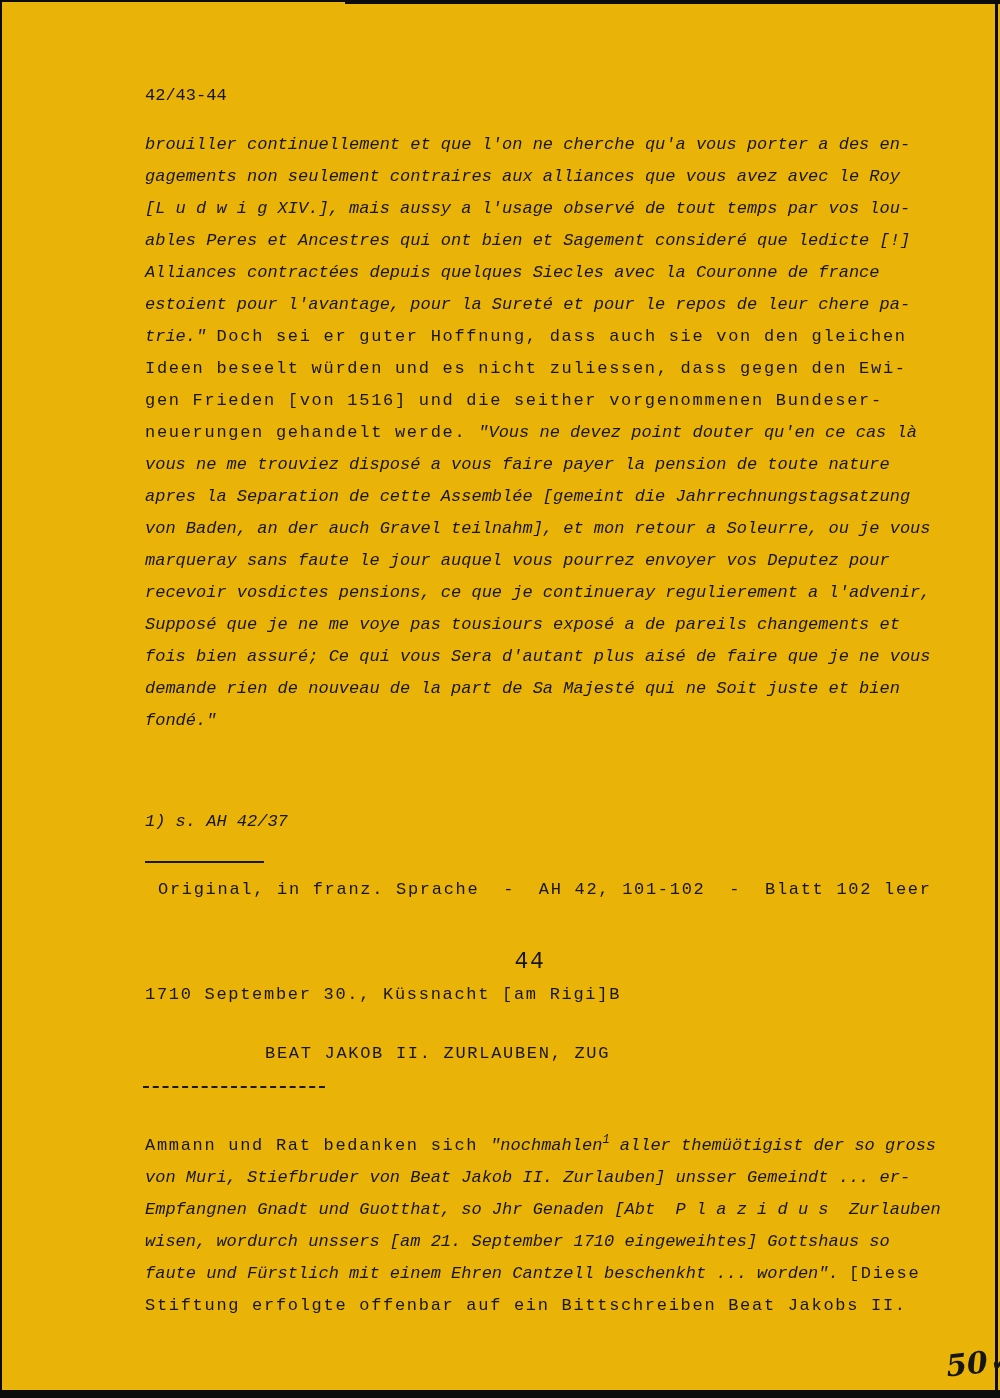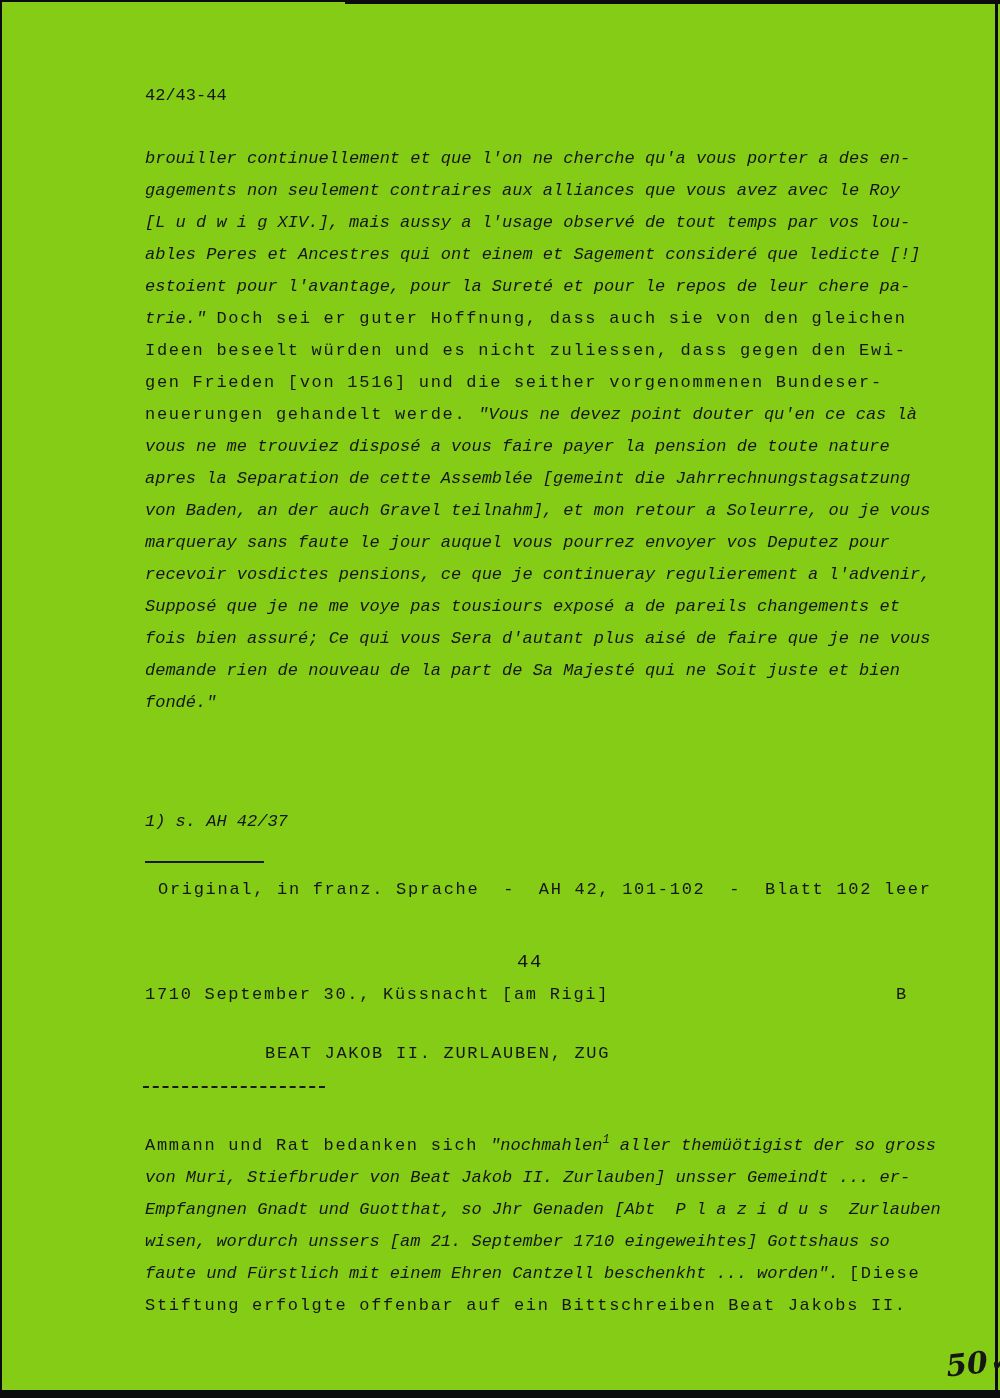--- a/index.html
+++ b/index.html
@@ -1,46 +1,46 @@
 <!DOCTYPE html>
 <html><head>
 <meta charset="utf-8">
 <style>
   html, body { margin: 0; padding: 0; background: #e8e8e8; }
   #page {
     position: relative;
     width: 1000px;
     height: 1398px;
-    background: #84cc16;
+    background: #eab308;
     overflow: hidden;
     font-family: "Liberation Mono", "DejaVu Sans Mono", monospace;
     font-size: 17px;
     line-height: 32px;
     color: #161616;
   }
   .abs { position: absolute; }
   .line { white-space: pre; }
   .i { font-style: italic; }
   .u { font-style: normal; letter-spacing: 1.7px; }
   .sup {
     font-style: italic;
     font-size: 12px;
     vertical-align: super;
     letter-spacing: 0;
     line-height: 0;
   }
   .rule { background: #1a1a1a; height: 2px; }
   .border { background: #0c0c0c; }
   #folio { left: 145px; top: 80px; }
-  #para-quote { left: 145px; top: 143px; width: 800px; }
+  #para-quote { left: 145px; top: 129px; width: 800px; }
   #footnote { left: 145px; top: 806px; }
   #rule-1 { left: 145px; top: 861px; width: 119px; }
   #provenance { left: 158px; top: 874px; white-space: pre; }
-  #doc44-number { left: 145px; top: 946px; width: 770px; text-align: center; font-size: 19px; }
-  #doc44-dateline { left: 145px; top: 979px; width: 763px; display: flex; justify-content: space-between; white-space: pre; }
+  #doc44-number { left: 145px; top: 946px; width: 770px; text-align: center; font-size: 23px; }
+  #doc44-dateline { left: 145px; top: 979px; width: 763px; display: flex; justify-content: flex-start; white-space: pre; }
   #doc44-title-1 { left: 145px; top: 1010px; white-space: pre; }
   #doc44-title-2 { left: 265px; top: 1038px; white-space: pre; font-family: Liberation Mono, monospace; }
   #rule-2 { left: 143px; top: 1086px; width: 182px; border-top: 2px dashed #1a1a1a; height: 0; background: none; }
   #para-body { left: 145px; top: 1106px; width: 810px; margin-top: 24px; }
   #handwriting {
     left: 946px; top: 1348px;
     font-family: "DejaVu Serif", serif;
     font-style: italic;
     font-weight: 600;
     font-size: 30px;
@@ -64,21 +64,22 @@
   <div class="abs border" id="border-left"></div>
   <div class="abs border" id="border-right"></div>
   <div class="abs border" id="border-bottom"></div>
 
   <div class="abs" id="folio">42/43-44</div>
 
   <div class="abs" id="para-quote">
       <div class="line"><span class="i">brouiller continuellement et que l'on ne cherche qu'a vous porter a des en-</span></div>
       <div class="line"><span class="i">gagements non seulement contraires aux alliances que vous avez avec le Roy</span></div>
       <div class="line"><span class="i">[L u d w i g XIV.], mais aussy a l'usage observé de tout temps par vos lou-</span></div>
-      <div class="line"><span class="i">ables Peres et Ancestres qui ont einem et Sagement consideré que ledicte [!]</span></div>
+      <div class="line"><span class="i">ables Peres et Ancestres qui ont bien et Sagement consideré que ledicte [!]</span></div>
+      <div class="line"><span class="i">Alliances contractées depuis quelques Siecles avec la Couronne de france</span></div>
       <div class="line"><span class="i">estoient pour l'avantage, pour la Sureté et pour le repos de leur chere pa-</span></div>
       <div class="line"><span class="i">trie." </span><span class="u">Doch sei er guter Hoffnung, dass auch sie von den gleichen</span></div>
       <div class="line"><span class="u">Ideen beseelt würden und es nicht zuliessen, dass gegen den Ewi-</span></div>
       <div class="line"><span class="u">gen Frieden [von 1516] und die seither vorgenommenen Bundeser-</span></div>
       <div class="line"><span class="u">neuerungen gehandelt werde. </span><span class="i">"Vous ne devez point douter qu'en ce cas là</span></div>
       <div class="line"><span class="i">vous ne me trouviez disposé a vous faire payer la pension de toute nature</span></div>
       <div class="line"><span class="i">apres la Separation de cette Assemblée [gemeint die Jahrrechnungstagsatzung</span></div>
       <div class="line"><span class="i">von Baden, an der auch Gravel teilnahm], et mon retour a Soleurre, ou je vous</span></div>
       <div class="line"><span class="i">marqueray sans faute le jour auquel vous pourrez envoyer vos Deputez pour</span></div>
       <div class="line"><span class="i">recevoir vosdictes pensions, ce que je continueray regulierement a l'advenir,</span></div>

